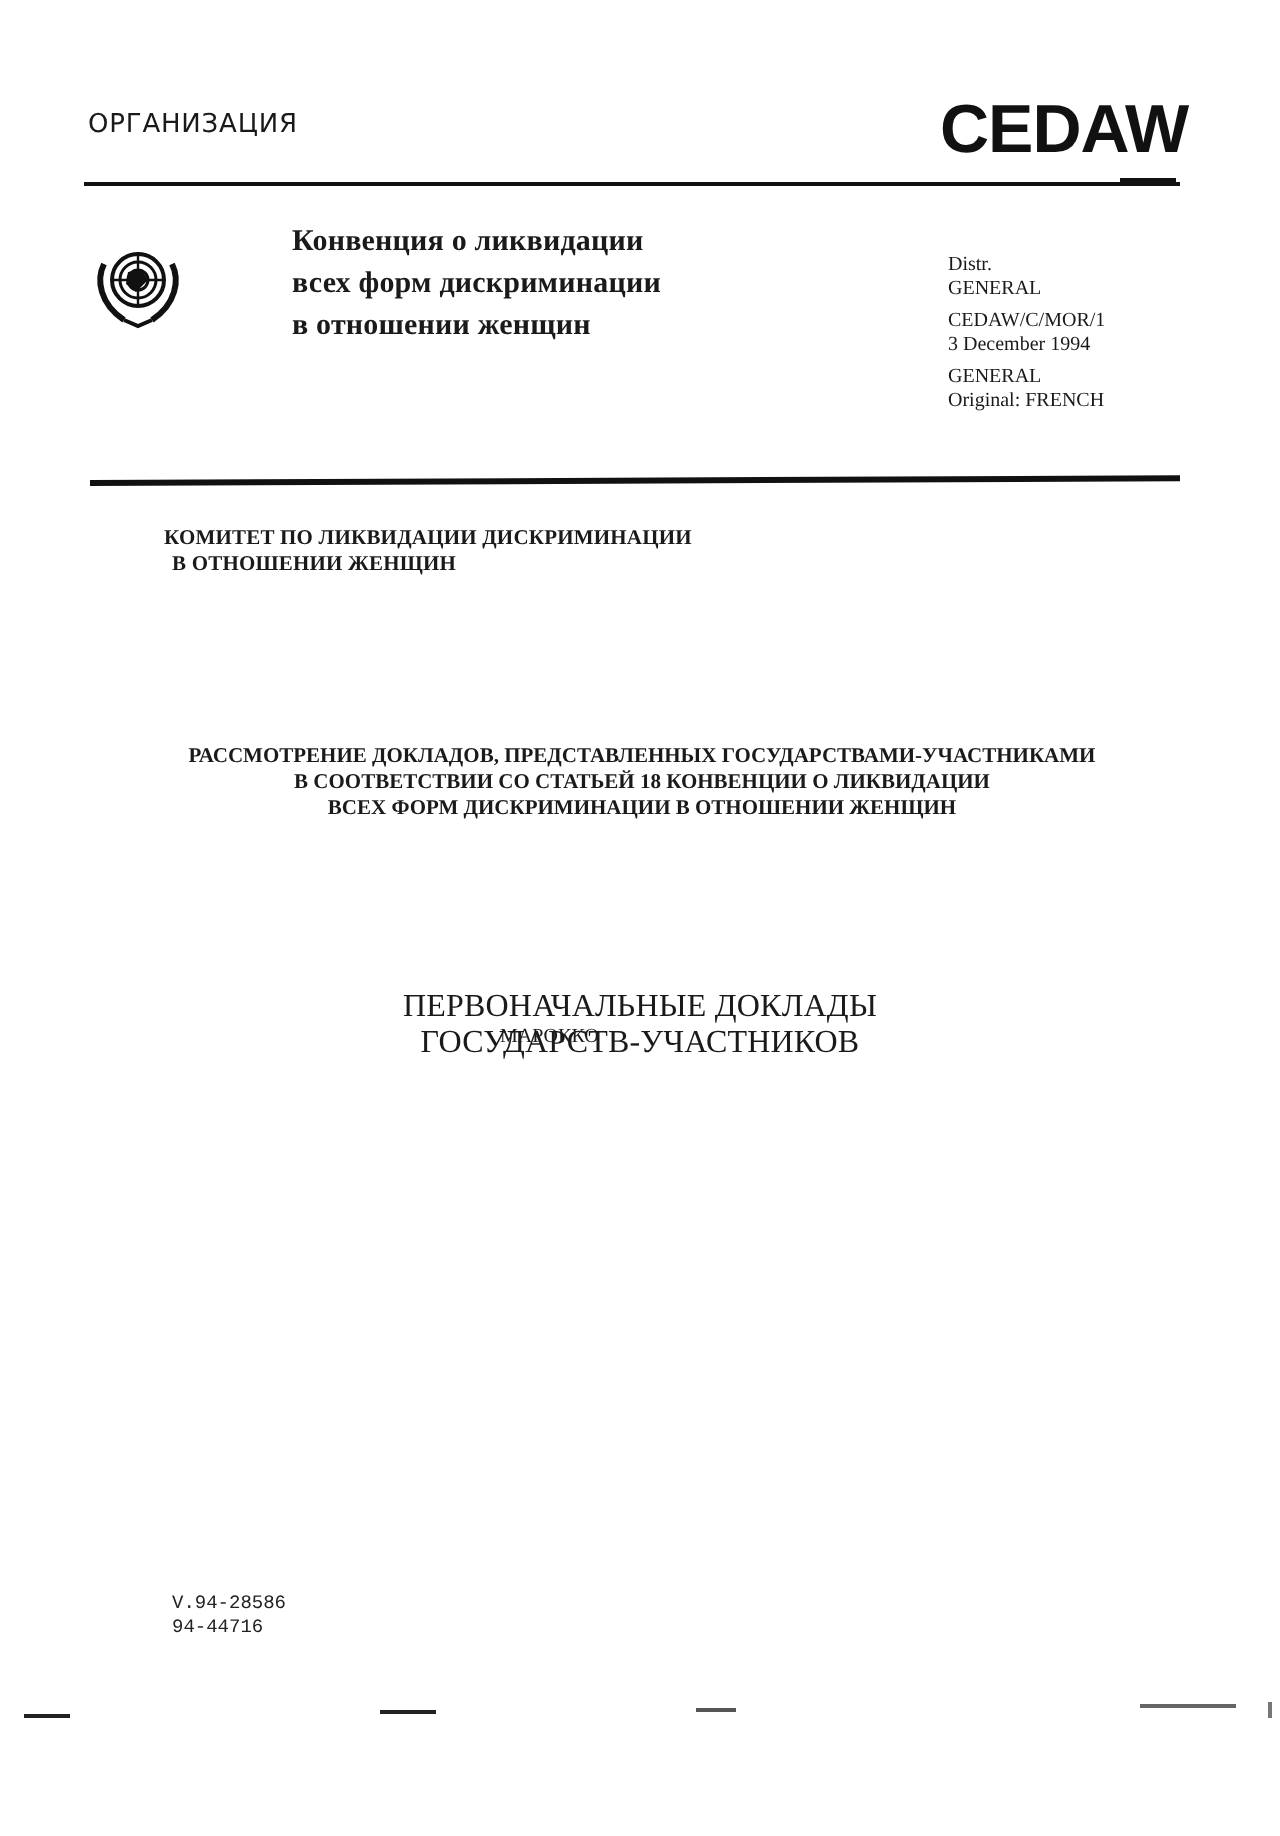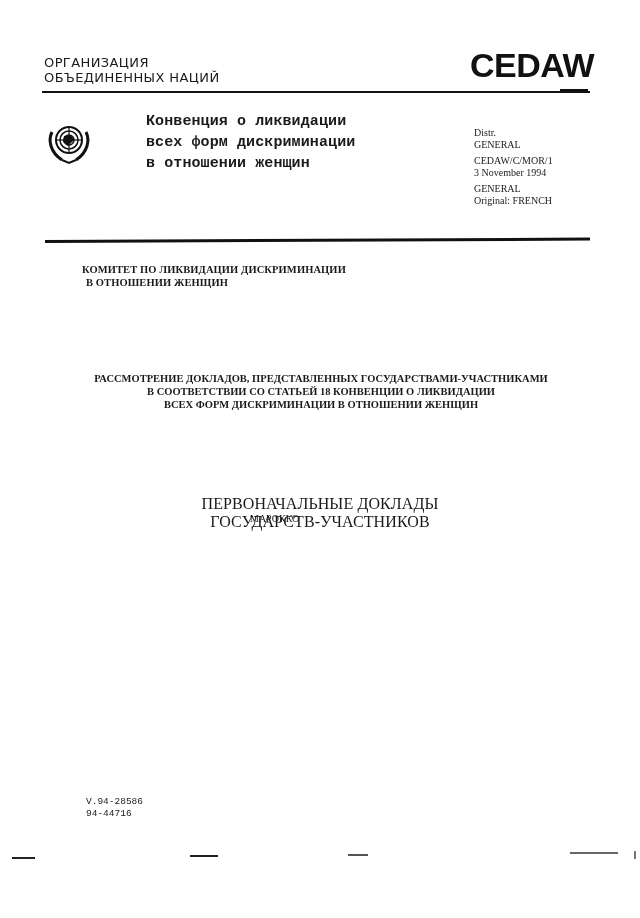--- a/index.html
+++ b/index.html
@@ -18,21 +18,21 @@
       font-family: "Liberation Sans", sans-serif; font-weight: bold;
       font-size: 34px; letter-spacing: -0.5px; color: #111; text-align: center;
     }
     .rule-top {
       left: 42px; top: 91px; width: 548px; height: 2px; background: #111;
     }
     .rule-top-extra { left: 560px; top: 89px; width: 28px; height: 2px; background: #111; }
     .emblem { left: 44px; top: 118px; width: 50px; height: 50px; }
     .conv {
       left: 146px; top: 111px;
-      font-family: Liberation Mono, monospace; font-weight: bold;
+      font-family: Liberation Serif, serif; font-weight: bold;
       font-size: 15px; line-height: 21px; color: #1a1a1a; letter-spacing: 0.1px;
     }
     .meta {
       left: 474px; top: 127px;
       font-family: "Liberation Serif", serif; font-size: 10px; line-height: 11.5px; color: #1a1a1a;
     }
     .meta .grp { margin-bottom: 5px; }
     .rule-mid {
       left: 45px; top: 240px; width: 545px; height: 3px; background: #111;
       transform: rotate(-0.25deg); transform-origin: left center;
@@ -60,21 +60,20 @@
       left: 86px; top: 796px;
       font-family: "Liberation Mono", monospace; font-size: 9.5px; line-height: 12px; color: #222;
     }
     .tick { height: 1.5px; background: #222; }
   </style>
 </head>
 <body>
 
 <div class="abs org">
   <div>ОРГАНИЗАЦИЯ</div>
-  <div>ОБЪЕДИНЕННЫХ НАЦИЙ</div>
 </div>
 
 <div class="abs cedaw">CEDAW</div>
 
 <div class="abs rule-top"></div>
 <div class="abs rule-top-extra"></div>
 
 <div class="abs emblem">
   <svg width="50" height="50" viewBox="0 0 50 50">
     <circle cx="25" cy="22" r="13" fill="none" stroke="#111" stroke-width="2"></circle>
@@ -95,21 +94,21 @@
   <div>в отношении женщин</div>
 </div>
 
 <div class="abs meta">
   <div class="grp">
     <div>Distr.</div>
     <div>GENERAL</div>
   </div>
   <div class="grp">
     <div>CEDAW/C/MOR/1</div>
-    <div>3 November 1994</div>
+    <div>3 December 1994</div>
   </div>
   <div class="grp">
     <div>GENERAL</div>
     <div>Original:  FRENCH</div>
   </div>
 </div>
 
 <div class="abs rule-mid"></div>
 
 <div class="abs committee">

